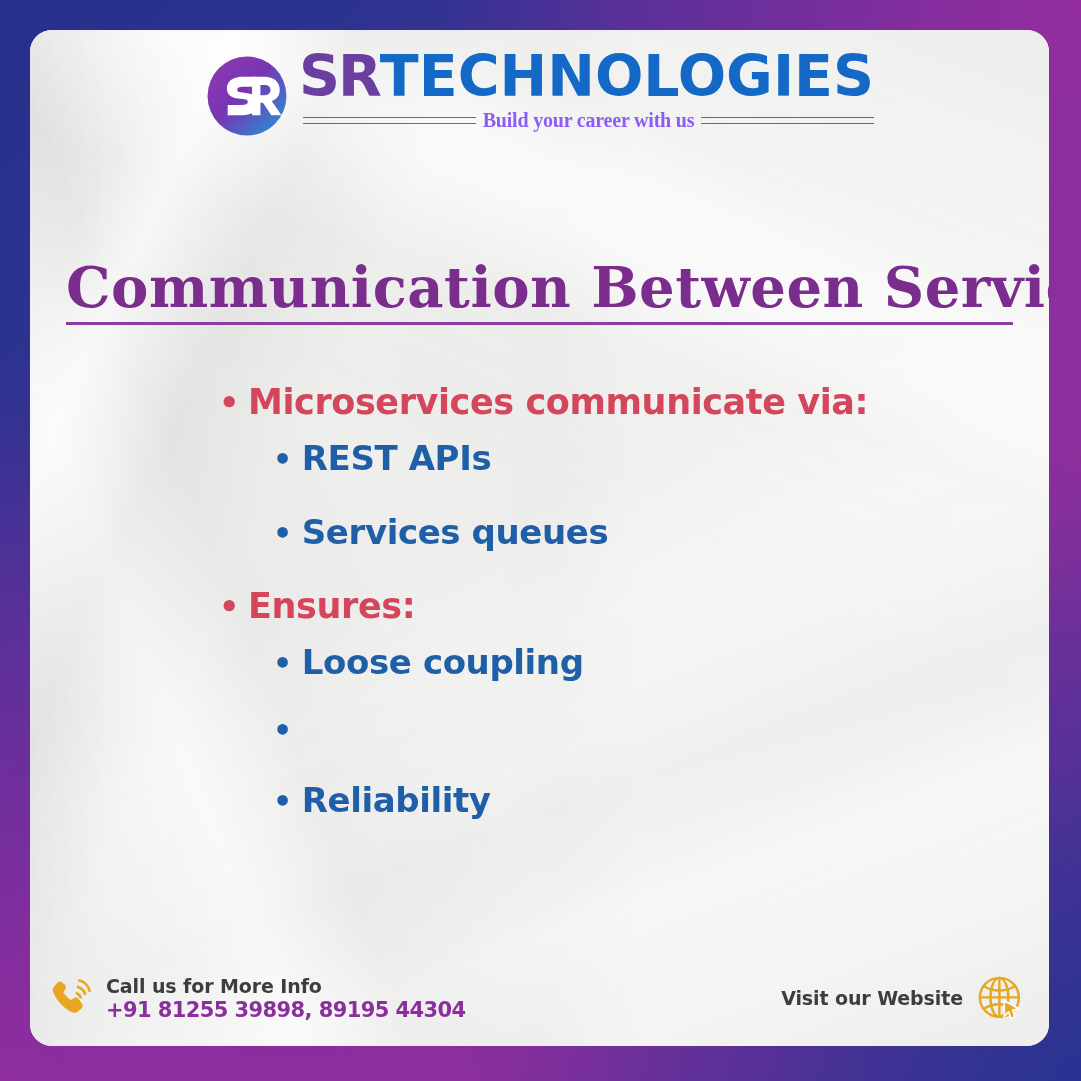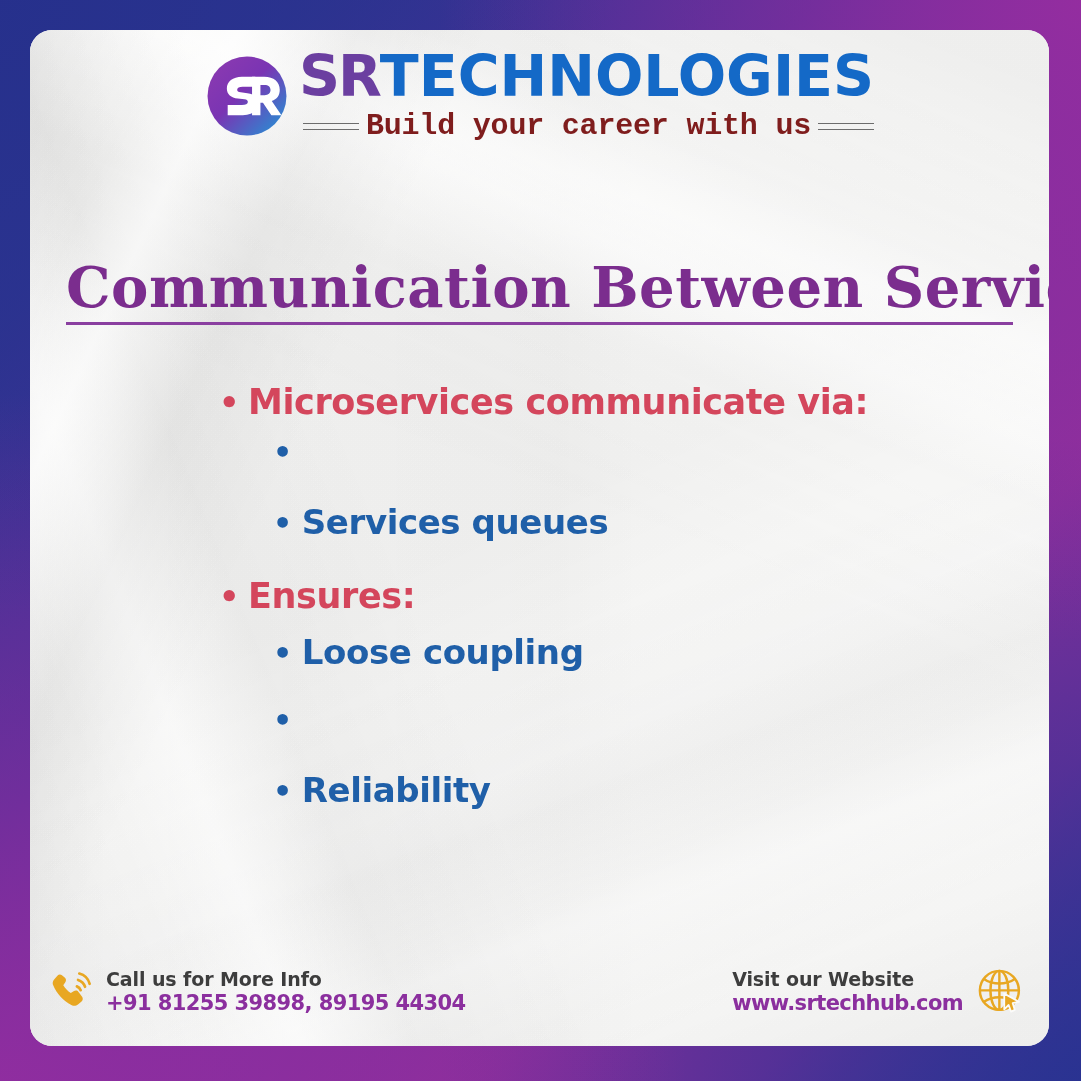--- a/index.html
+++ b/index.html
@@ -106,26 +106,26 @@
 
   .tagline-row {
     display: flex;
     align-items: center;
     gap: 7px;
     margin-top: 4px;
     width: 100%;
     padding-left: 4px;
   }
   .tagline {
-    font-size: 30px;
-    font-weight: 700;
-    color: #7f1d1d;
+    font-size: 20px;
+    font-weight: 700;
+    color: #8b5cf6;
     white-space: nowrap;
     letter-spacing: -0.2px;
-    font-family: Liberation Mono, monospace;
+    font-family: Liberation Serif, serif;
   }
   .rule {
     flex: 1 1 auto;
     min-width: 40px;
     height: 7px;
     border-top: 1.5px solid #6c6c6c;
     border-bottom: 1.5px solid #6c6c6c;
   }
 
   
@@ -187,21 +187,21 @@
   }
   .li.lvl2 .dot { font-size: 30px; margin-right: 10px; }
 
   .group { margin-bottom: 6px; }
   .group + .group { margin-top: 18px; }
 
   
   .footer {
     position: absolute;
     left: 0; right: 0;
-    bottom: 11px;
+    bottom: 4px;
     height: 86px;
     display: flex;
     align-items: center;
     justify-content: space-between;
     padding: 0 22px 0 16px;
   }
   .f-block { display: flex; align-items: center; }
   .f-block.right { justify-content: flex-end; }
   .phone-icon { width: 50px; height: 50px; margin-right: 10px; }
   .globe-icon { width: 52px; height: 52px; margin-left: 12px; }
@@ -267,20 +267,21 @@
 
       <div class="list">
 
         <div class="group">
           <div class="li lvl1">
             <span class="dot">•</span>
             <span class="txt">Microservices communicate via:</span>
           </div>
           <div class="li lvl2">
             <span class="dot">•</span>
+            <span class="txt">REST APIs</span>
           </div>
           <div class="li lvl2">
             <span class="dot">•</span>
             <span class="txt">Services queues</span>
           </div>
         </div>
 
         <div class="group">
           <div class="li lvl1">
             <span class="dot">•</span>
@@ -314,21 +315,20 @@
           </span>
           <span class="f-lines">
             <span class="f-small">Call us for More Info</span>
             <span class="f-big">+91 81255 39898, 89195 44304</span>
           </span>
         </div>
 
         <div class="f-block right">
           <span class="f-lines right">
             <span class="f-small">Visit our Website</span>
-            <span class="f-big">www.srtechhub.com</span>
           </span>
           <span class="globe-icon">
             <svg viewBox="0 0 64 64" width="52" height="52" aria-hidden="true">
               <g fill="none" stroke="#e8a722" stroke-width="3">
                 <circle cx="30" cy="30" r="24"></circle>
                 <ellipse cx="30" cy="30" rx="11" ry="24"></ellipse>
                 <line x1="6" y1="30" x2="54" y2="30"></line>
                 <line x1="30" y1="6" x2="30" y2="54"></line>
                 <path d="M11 16c5 3.5 12 5.6 19 5.6S44 19.5 49 16"></path>
                 <path d="M11 44c5-3.5 12-5.6 19-5.6S44 40.5 49 44"></path>

